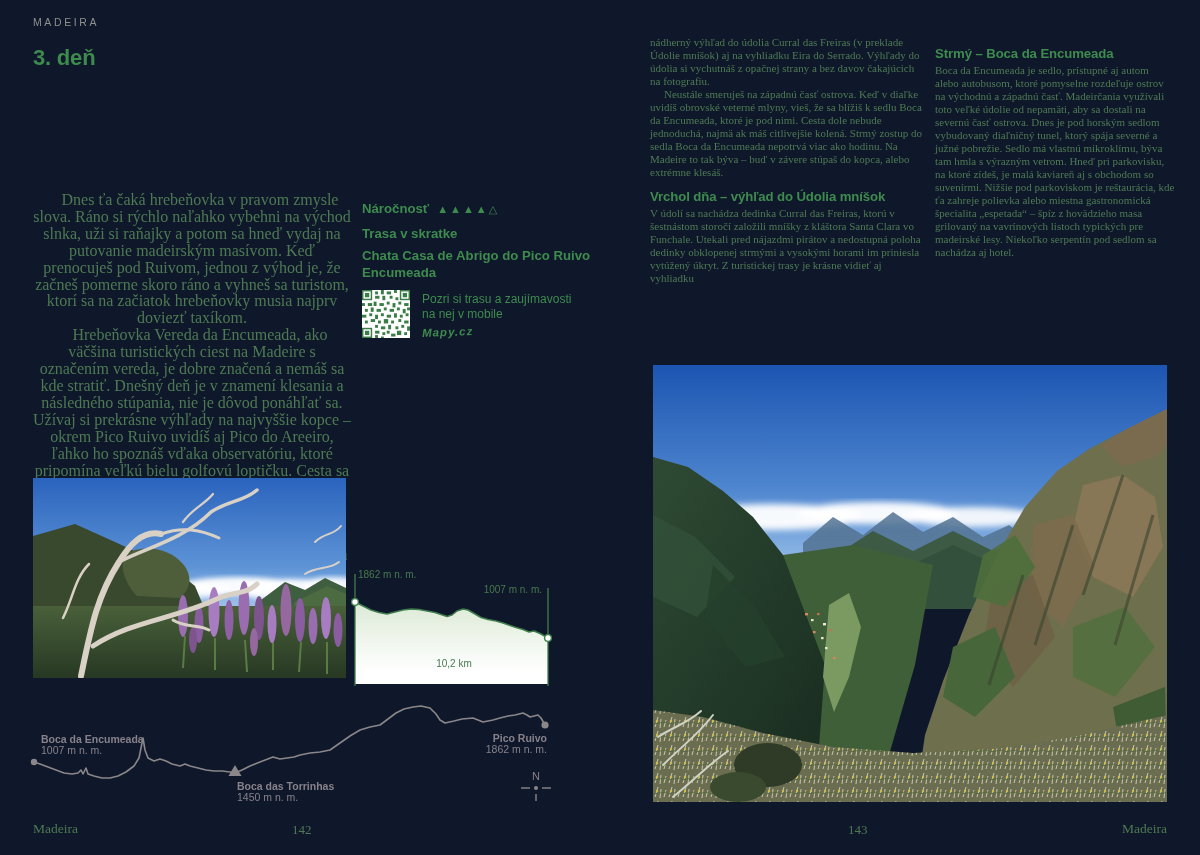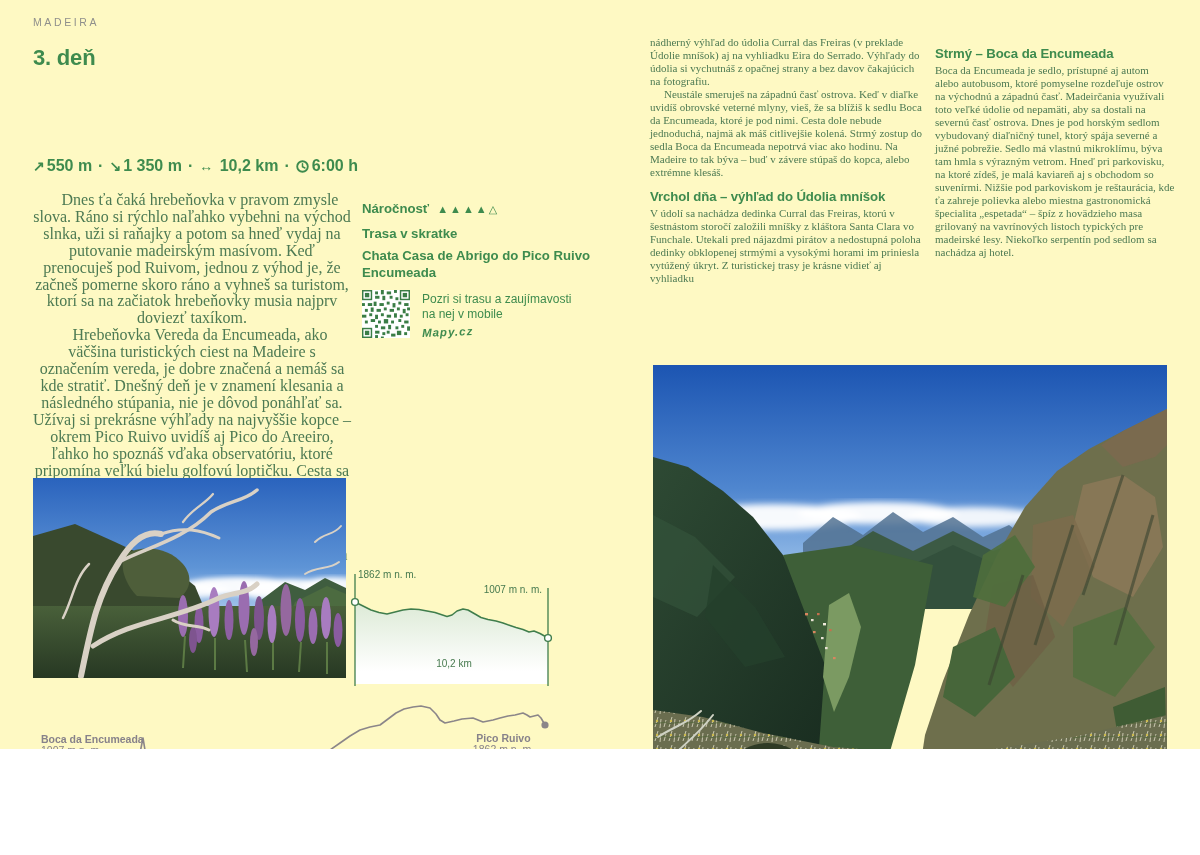--- a/index.html
+++ b/index.html
@@ -1,16 +1,16 @@
 <!DOCTYPE html>
 <html><head>
 <meta charset="utf-8">
 <style>
   html,body{margin:0;padding:0;background:#ffffff;}
-  #spread{position:relative;width:1200px;height:749px;background:#fef9c3;overflow:hidden;
+  #spread{position:relative;width:1200px;height:855px;background:#0f172a;overflow:hidden;
           font-family:"Liberation Serif",serif;}
   .sans{font-family:"Liberation Sans",sans-serif;}
   .abs{position:absolute;}
 
   .edition{font-size:10.5px;letter-spacing:2.6px;color:#8f8f8c;font-weight:500;}
   .kicker{font-size:22px;font-weight:bold;color:#3e8b4e;letter-spacing:-0.2px;}
   .bigtitle{font-size:35px;line-height:41px;font-weight:bold;color:#3e8b4e;letter-spacing:-0.6px;}
   .stats{font-size:16px;font-weight:bold;color:#3e8b4e;}
   .stats .ico{font-size:14px;margin-right:2px;}
   .stats .sep{margin:0 6px;}
@@ -38,26 +38,20 @@
 </head>
 <body>
 
 <div id="spread">
 
   <div class="abs sans edition" style="left:33px;top:16px;">MADEIRA</div>
 
   <div class="abs sans kicker" style="left:33px;top:45px;">3. deň</div>
 
 
-  <div class="abs sans stats" style="left:33px;top:157px;">
-    <span class="ico">↗</span><span>550 m</span><span class="sep">·</span><span class="ico">↘</span><span>1 350 m</span><span class="sep">·</span><span class="ico">↔</span> <span>10,2 km</span><span class="sep">·</span><svg width="13" height="13" viewBox="0 0 14 14" style="vertical-align:-1.5px;margin-right:3px;">
-        <circle cx="7" cy="7" r="5.7" fill="none" stroke="#3e8b4e" stroke-width="2"></circle>
-        <path d="M7,4 L7,7.3 L9.6,8.6" fill="none" stroke="#3e8b4e" stroke-width="1.6" stroke-linecap="round"></path>
-      </svg><span>6:00 h</span>
-  </div>
 
   <div class="abs body-main" style="left:33px;top:192px;width:318px;">
     <p class="ind">Dnes ťa čaká hrebeňovka v pravom zmysle slova. Ráno si rýchlo naľahko vybehni na východ slnka, uži si raňajky a potom sa hneď vydaj na putovanie madeirským masívom. Keď prenocuješ pod Ruivom, jednou z výhod je, že začneš pomerne skoro ráno a vyhneš sa turistom, ktorí sa na začiatok hrebeňovky musia najprv doviezť taxíkom.</p>
     <p class="ind">Hrebeňovka Vereda da Encumeada, ako väčšina turistických ciest na Madeire s označením vereda, je dobre značená a nemáš sa kde stratiť. Dnešný deň je v znamení klesania a následného stúpania, nie je dôvod ponáhľať sa. Užívaj si prekrásne výhľady na najvyššie kopce – okrem Pico Ruivo uvidíš aj Pico do Areeiro, ľahko ho spoznáš vďaka observatóriu, ktoré pripomína veľkú bielu golfovú loptičku. Cesta sa bude kľukatiť medzi stovkami rozkvitnutých kríkov, ale aj úsekom s obhorenými stromami a pod vysokými skalnými masívmi. Na ceste uvidíš aj neskutočné formácie sopečného pôvodu. Pomerne veľkú časť dnešných desiatich kilometrov budeš mať po ľavej strane</p>
   </div>
 
   <div class="abs sans" style="left:362px;top:199px;">
     <span class="ib-label">Náročnosť</span><span class="tri">▲▲▲▲</span><span class="tri" style="margin-left:0;">△</span>
   </div>
   <div class="abs sans ib-label" style="left:362px;top:226px;">Trasa v skratke</div>
@@ -228,21 +222,21 @@
     <polygon points="205,77 198.5,88 211.5,88" fill="#8b8689"></polygon>
   </svg>
   <div class="abs sans" style="left:41px;top:734px;">
     <div class="wp-name">Boca da Encumeada</div>
     <div class="wp-elev">1007 m n. m.</div>
   </div>
   <div class="abs sans" style="left:237px;top:781px;">
     <div class="wp-name">Boca das Torrinhas</div>
     <div class="wp-elev">1450 m n. m.</div>
   </div>
-  <div class="abs sans" style="left:460px;top:733px;width:87px;text-align:center;">
+  <div class="abs sans" style="left:460px;top:733px;width:87px;text-align:right;">
     <div class="wp-name">Pico Ruivo</div>
     <div class="wp-elev">1862 m n. m.</div>
   </div>
   <div class="abs sans compass-n" style="left:524px;top:770px;width:24px;">N</div>
   <svg class="abs" style="left:521px;top:784px;" width="30" height="18" viewBox="0 0 30 18">
     <line x1="0" y1="4" x2="9" y2="4" stroke="#8b8689" stroke-width="1.4"></line>
     <line x1="21" y1="4" x2="30" y2="4" stroke="#8b8689" stroke-width="1.4"></line>
     <circle cx="15" cy="4" r="2" fill="#8b8689"></circle>
     <line x1="15" y1="10" x2="15" y2="17" stroke="#8b8689" stroke-width="1.4"></line>
   </svg>

